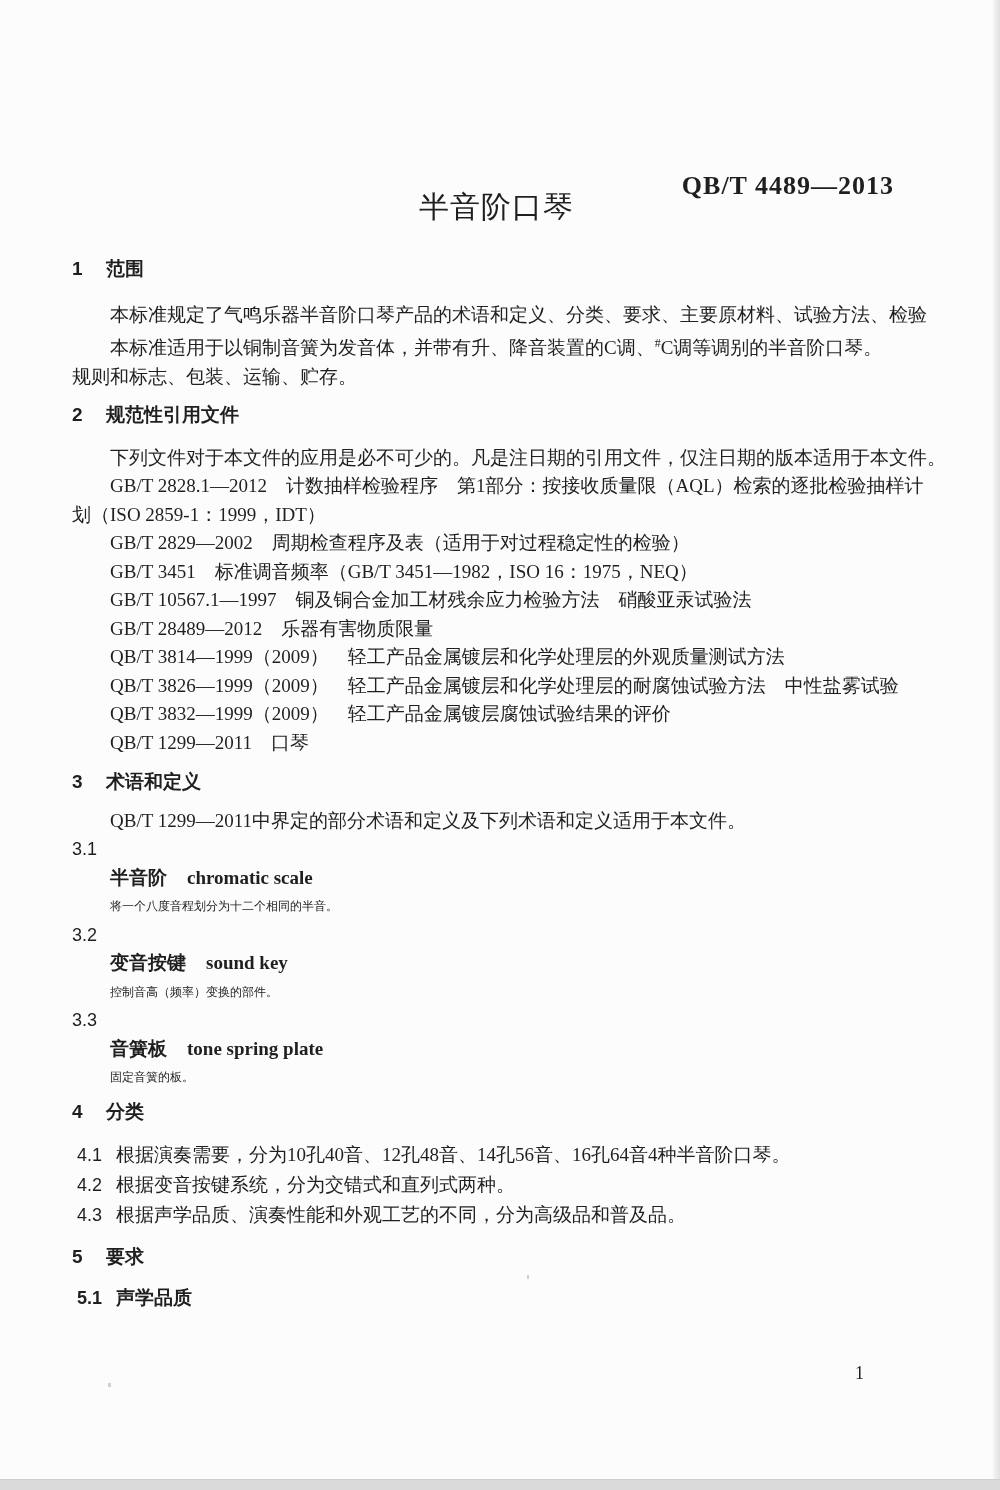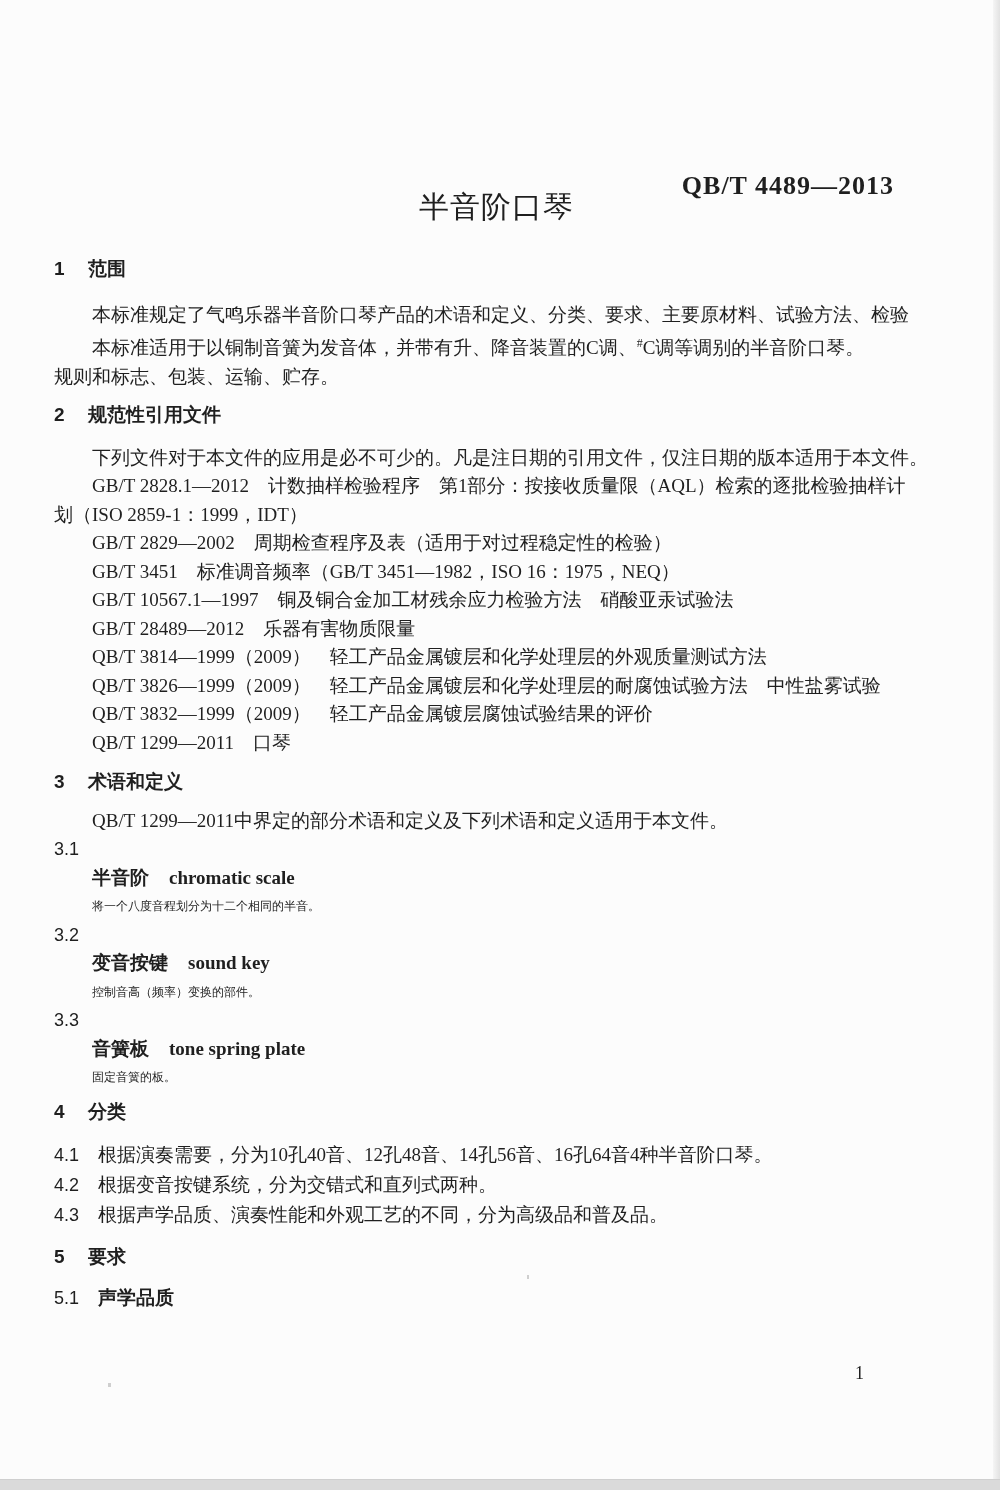--- a/index.html
+++ b/index.html
@@ -16,21 +16,21 @@
   }
   .header-code {
     position:absolute; top:125px; right:106px; z-index:2;
     font-size:26px; font-weight:bold; letter-spacing:1px;margin-top:46px;
   }
   .doc-title {
     position:absolute; top:170px; left:402px; margin:17px; z-index:2;
     font-family:"Liberation Sans","DejaVu Sans",sans-serif;
     font-size:30px; font-weight:normal; letter-spacing:1px;
   }
-  .content { position:absolute; left:54px; top:248px; width:890px; z-index:2; }
+  .content { position:absolute; left:72px; top:248px; width:890px; z-index:2; }
 
   .sec {
     font-family:"Liberation Sans","DejaVu Sans",sans-serif;
     font-weight:bold; font-size:19px; line-height:29px; white-space:nowrap;
   }
   .sec-num { display:inline-block; min-width:14px; margin-right:20px; }
 
   .t { font-size:19px; line-height:29px; white-space:nowrap; }
   .in { text-indent:38px; }
   .ref { line-height:28.5px; }
@@ -40,21 +40,21 @@
     font-size:18px; line-height:28.5px; white-space:nowrap;
   }
   .term-line { font-size:19px; line-height:28.5px; padding-left:38px; white-space:nowrap; }
   .term-zh { font-family:"Liberation Sans","DejaVu Sans",sans-serif; font-weight:bold; }
   .term-en { font-weight:bold; margin-left:20px; }
   .def { font-size:12px; line-height:28.5px; padding-left:38px; white-space:nowrap; }
 
   .item { font-size:19px; line-height:29px; white-space:nowrap; }
   .item-num {
     font-family:"Liberation Sans","DejaVu Sans",sans-serif;
-    font-size:18px; display:inline-block; min-width:30px; margin-right:14px;
+    font-size:18px; display:inline-block; min-width:30px; margin-right:14px;text-align:right;
   }
   .sub-head {
     font-family:"Liberation Sans","DejaVu Sans",sans-serif;
     font-weight:bold; font-size:19px; line-height:29px; white-space:nowrap;
   }
   .sup { font-size:12px; vertical-align:7px; }
 
   #s1h { margin-top:6px; }
   #s1p1 { margin-top:17px; }
   #s2h { margin-top:9px; }
@@ -148,21 +148,21 @@
       <span class="item-num">4.2</span><span>根据变音按键系统，分为交错式和直列式两种。</span>
     </div>
     <div class="item">
       <span class="item-num">4.3</span><span>根据声学品质、演奏性能和外观工艺的不同，分为高级品和普及品。</span>
     </div>
 
     <div class="sec" id="s5h">
       <span class="sec-num">5</span><span>要求</span>
     </div>
     <div class="sub-head" id="s51">
-      <span class="item-num" style="font-weight:normal;">5.1</span><span>声学品质</span>
+      <span class="item-num" style="font-weight:bold;">5.1</span><span>声学品质</span>
     </div>
 
   </div>
 
   <div class="page-number">1</div>
 
   <div class="speck" id="speck1"></div>
   <div class="speck" id="speck2"></div>
 
   <div class="edge-right"></div>

